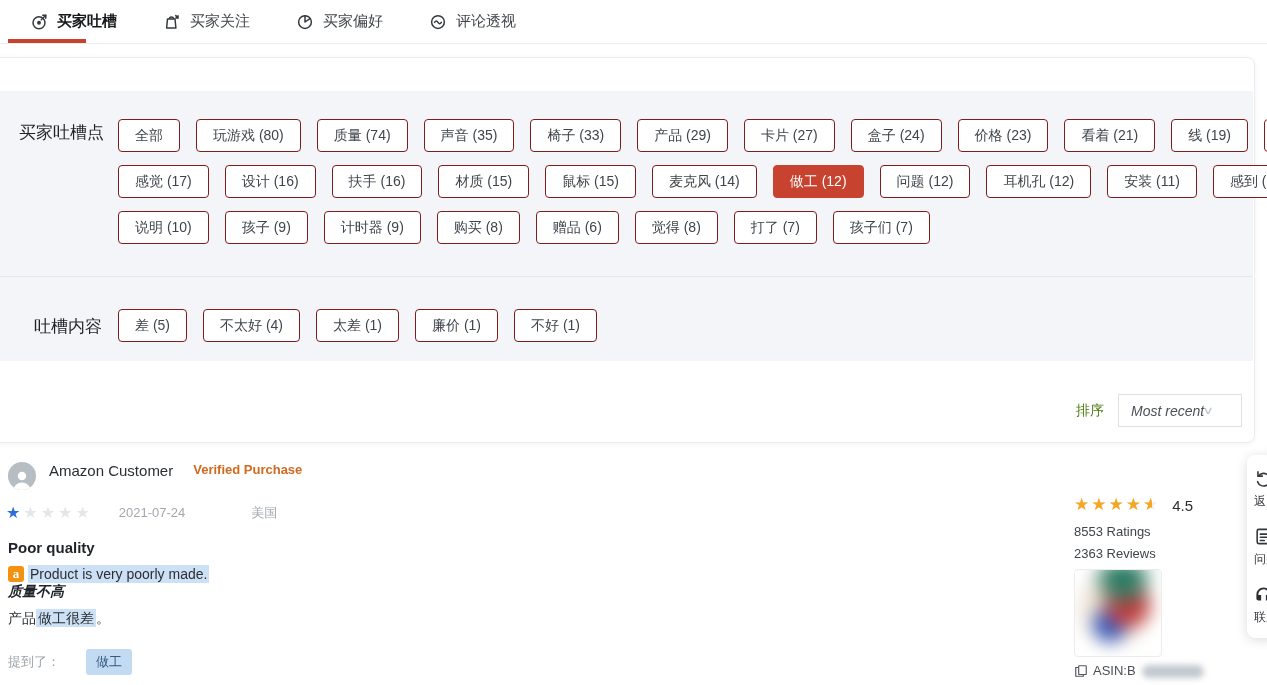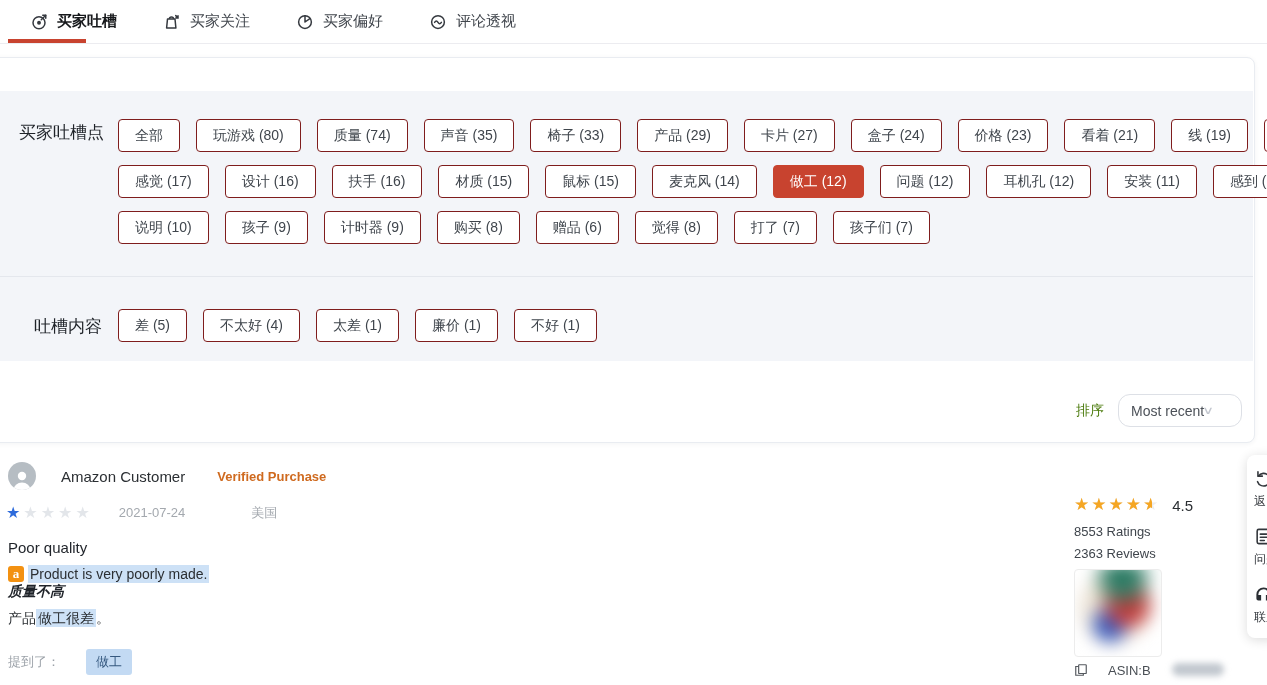--- a/index.html
+++ b/index.html
@@ -29,37 +29,37 @@
   .chips-points{top:28px;}
   .chips-content{top:218px;}
   .chip{font-size:14px;color:#3f454c;background:#fff;border:1px solid #7f1d1d;border-radius:4px;
     padding:7px 16px;height:33px;line-height:17px;cursor:pointer;white-space:nowrap;}
   .chip.active{background:#c8432f;border-color:#c8432f;color:#fff;}
   .sec-divider{position:absolute;left:0;right:0;top:185px;height:1px;background:#e4e7ed;}
 
   
   .sortrow{position:absolute;top:336px;right:12px;display:flex;align-items:center;gap:14px;}
   .sort-label{font-size:14px;color:#4d7c0f;}
-  .select{width:124px;height:33px;border:1px solid #dde0e6;border-radius:12px;background:#fff;
+  .select{width:124px;height:33px;border:1px solid #dde0e6;border-radius:0;background:#fff;
     display:flex;align-items:center;padding:0 10px 0 12px;
-    font-size:14px;color:#4c5158;cursor:pointer;}
+    font-size:14px;color:#4c5158;cursor:pointer;font-style:italic;}
   .chev{color:#c3c7cf;font-size:11px;transform:scaleX(1.5);}
 
   
   .review{position:absolute;top:462px;left:8px;width:1000px;}
-  .r-head{display:flex;align-items:center;gap:12px;}
+  .r-head{display:flex;align-items:flex-start;}
   .avatar{width:28px;height:28px;border-radius:50%;background:#b6bdc3;overflow:hidden;display:flex;align-items:flex-end;justify-content:center;}
   .r-name{margin-left:13px;font-size:15px;font-weight:500;color:#2b2f33;}
   .r-verified{margin-left:20px;font-size:13px;font-weight:bold;color:#cf6a1f;}
   .r-stars-row{display:flex;align-items:center;margin-top:13px;margin-left:-2px;}
   .rstar{font-size:16px;letter-spacing:3px;}
   .rstar.on{color:#2e6bdb;} .rstar.off{color:#e3e6ea;}
   .r-date{font-size:13px;color:#a3a8ae;margin-left:26px;}
   .r-country{font-size:13px;color:#a3a8ae;margin-left:66px;}
-  .r-title{margin-top:17px;font-size:15px;font-weight:normal;color:#1f2329;}
+  .r-title{margin-top:17px;font-size:15px;font-weight:bold;color:#1f2329;}
   .r-orig{margin-top:9px;display:flex;align-items:center;font-size:14px;color:#2b2f33;}
   .amz-badge{width:16px;height:16px;border-radius:3px;background:#f39111;color:#fff;font-weight:bold;
     font-family:"Liberation Serif",serif;font-size:13px;line-height:15px;text-align:center;margin-right:4px;flex:none;}
   .hl{background:#cde1f6;padding:1px 2px;}
   .r-trans-title{font-size:14px;font-weight:bold;color:#1f2329;font-style:italic;}
   .r-trans{margin-top:9px;font-size:14px;color:#2b2f33;}
   .r-mentions{margin-top:21px;display:flex;align-items:center;}
   .m-label{font-size:13px;color:#9ba1a8;}
   .m-tag{margin-left:26px;background:#c3daf3;color:#35587f;font-size:13px;border-radius:3px;padding:4px 10px;cursor:pointer;}
 
@@ -72,21 +72,21 @@
   .sum-rating{font-size:15px;color:#2b2f33;}
   .sum-line{font-size:13px;color:#3f454c;margin-top:7px;}
   .sum-line.first{margin-top:9px;}
   .p-img{margin-top:8px;width:88px;height:88px;border:1px solid #ececec;border-radius:4px;background:#fff;overflow:hidden;position:relative;}
   .p-img .blobs{position:absolute;inset:-6px;filter:blur(7px);
     background:
       radial-gradient(circle at 55% 14%, #2f7d66 0 11%, rgba(47,125,102,0) 34%),
       radial-gradient(circle at 60% 42%, #c23b3b 0 13%, rgba(194,59,59,0) 38%),
       radial-gradient(circle at 42% 62%, #3b5fc2 0 9%, rgba(59,95,194,0) 30%),
       radial-gradient(circle at 46% 45%, #e8dccb 0 26%, rgba(232,220,203,0) 58%);}
-  .asin-row{margin-top:6px;display:flex;align-items:flex-start;gap:20px;font-size:13px;color:#4a4f55;}
+  .asin-row{margin-top:6px;display:flex;align-items:flex-end;gap:5px;font-size:13px;color:#4a4f55;}
   .asin-blur{display:inline-block;width:62px;height:13px;border-radius:7px;background:#c2c8cf;filter:blur(3px);margin-left:1px;}
 
   
   .floatbar{position:absolute;left:1247px;top:455px;width:88px;background:#fff;border-radius:8px;
     box-shadow:0 2px 12px rgba(0,0,0,.14);padding:14px 0 12px 7px;display:flex;flex-direction:column;gap:17px;z-index:5;}
   .fitem{display:flex;flex-direction:column;align-items:flex-start;gap:5px;font-size:12px;color:#33373c;cursor:pointer;}
 </style>
 </head>
 <body>
 

